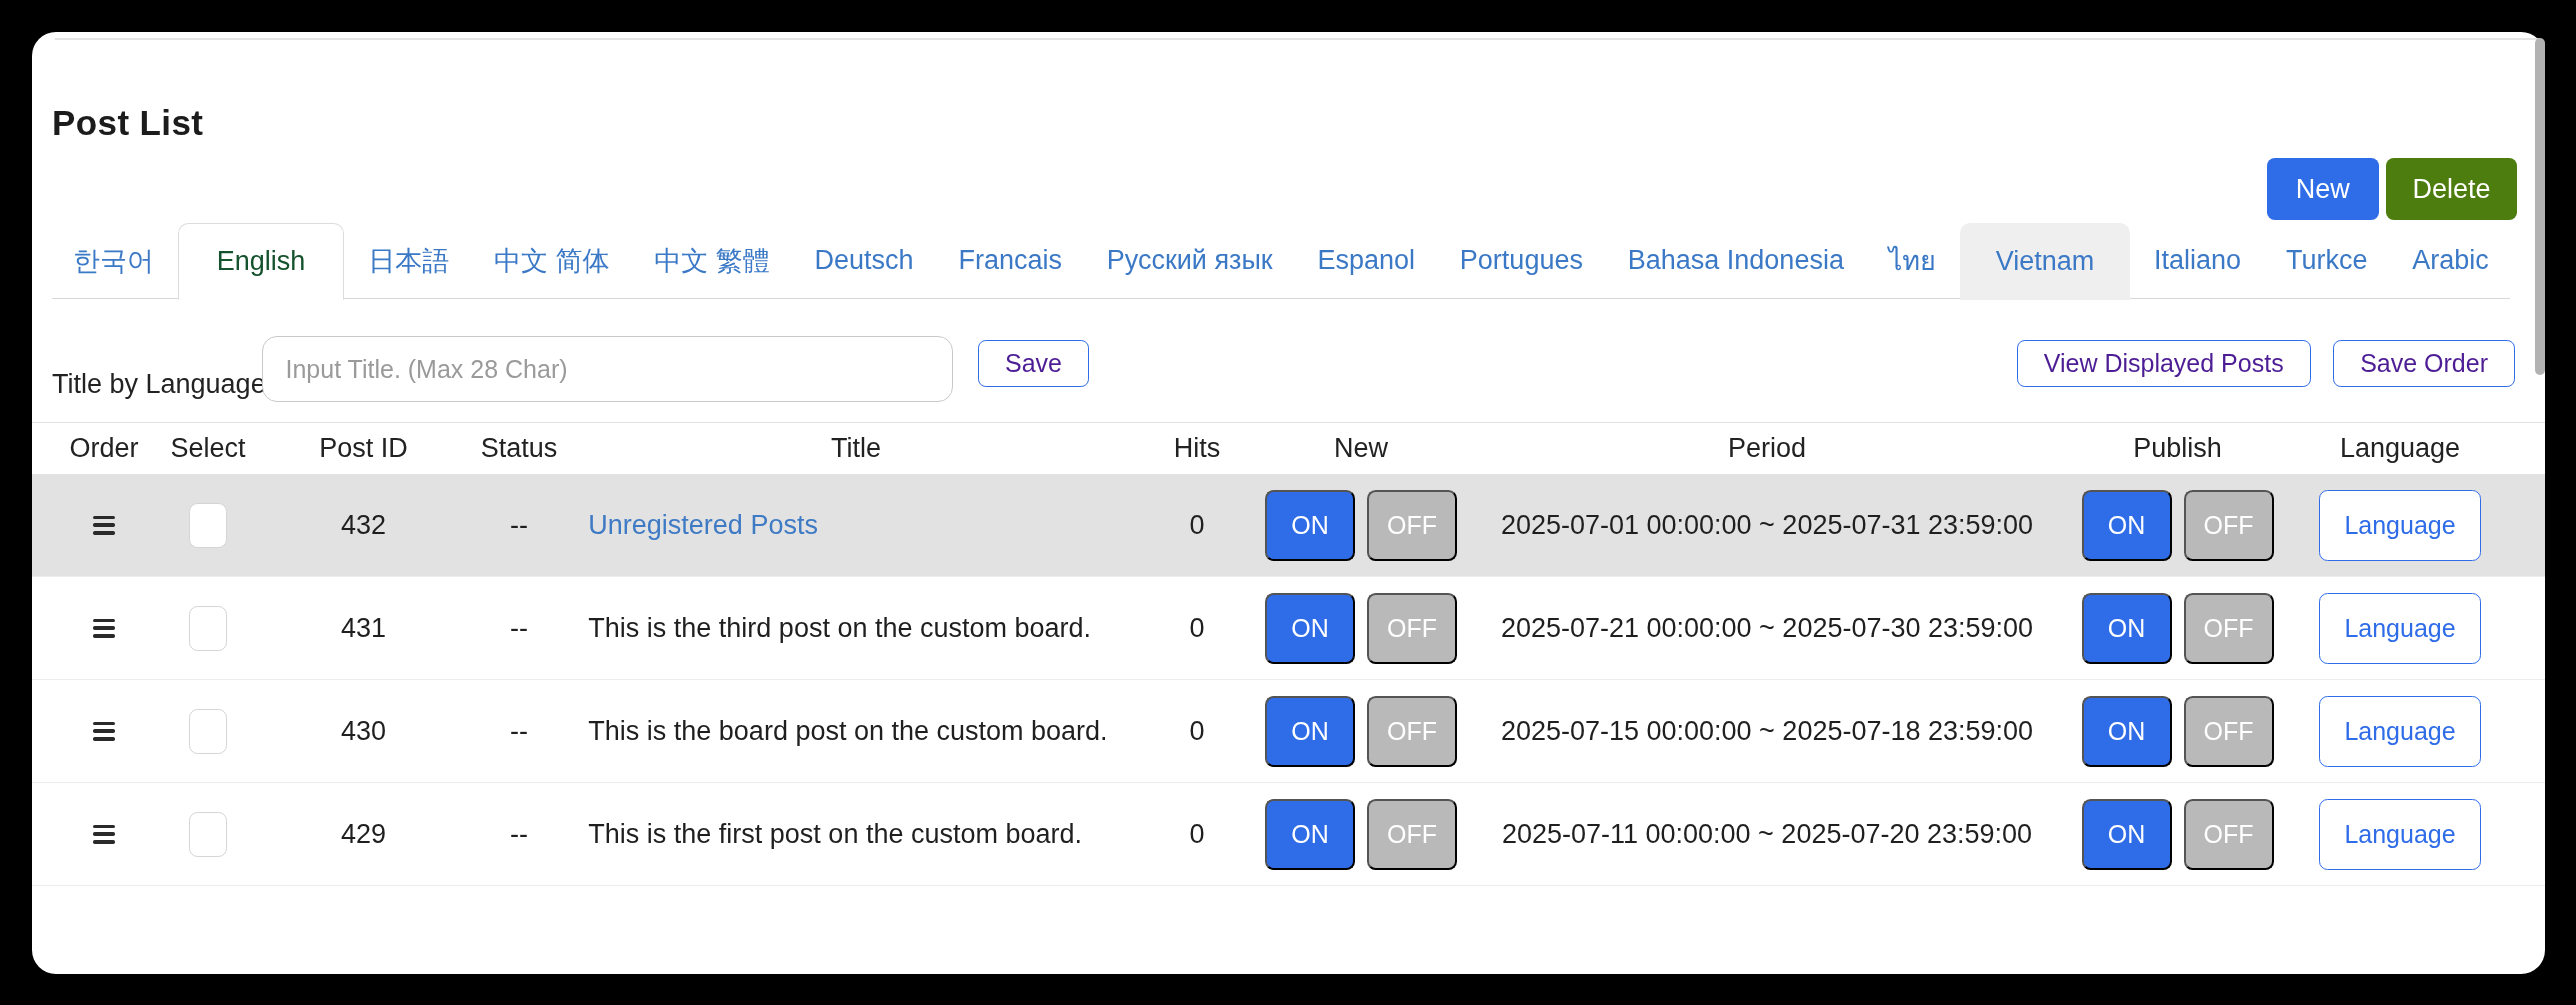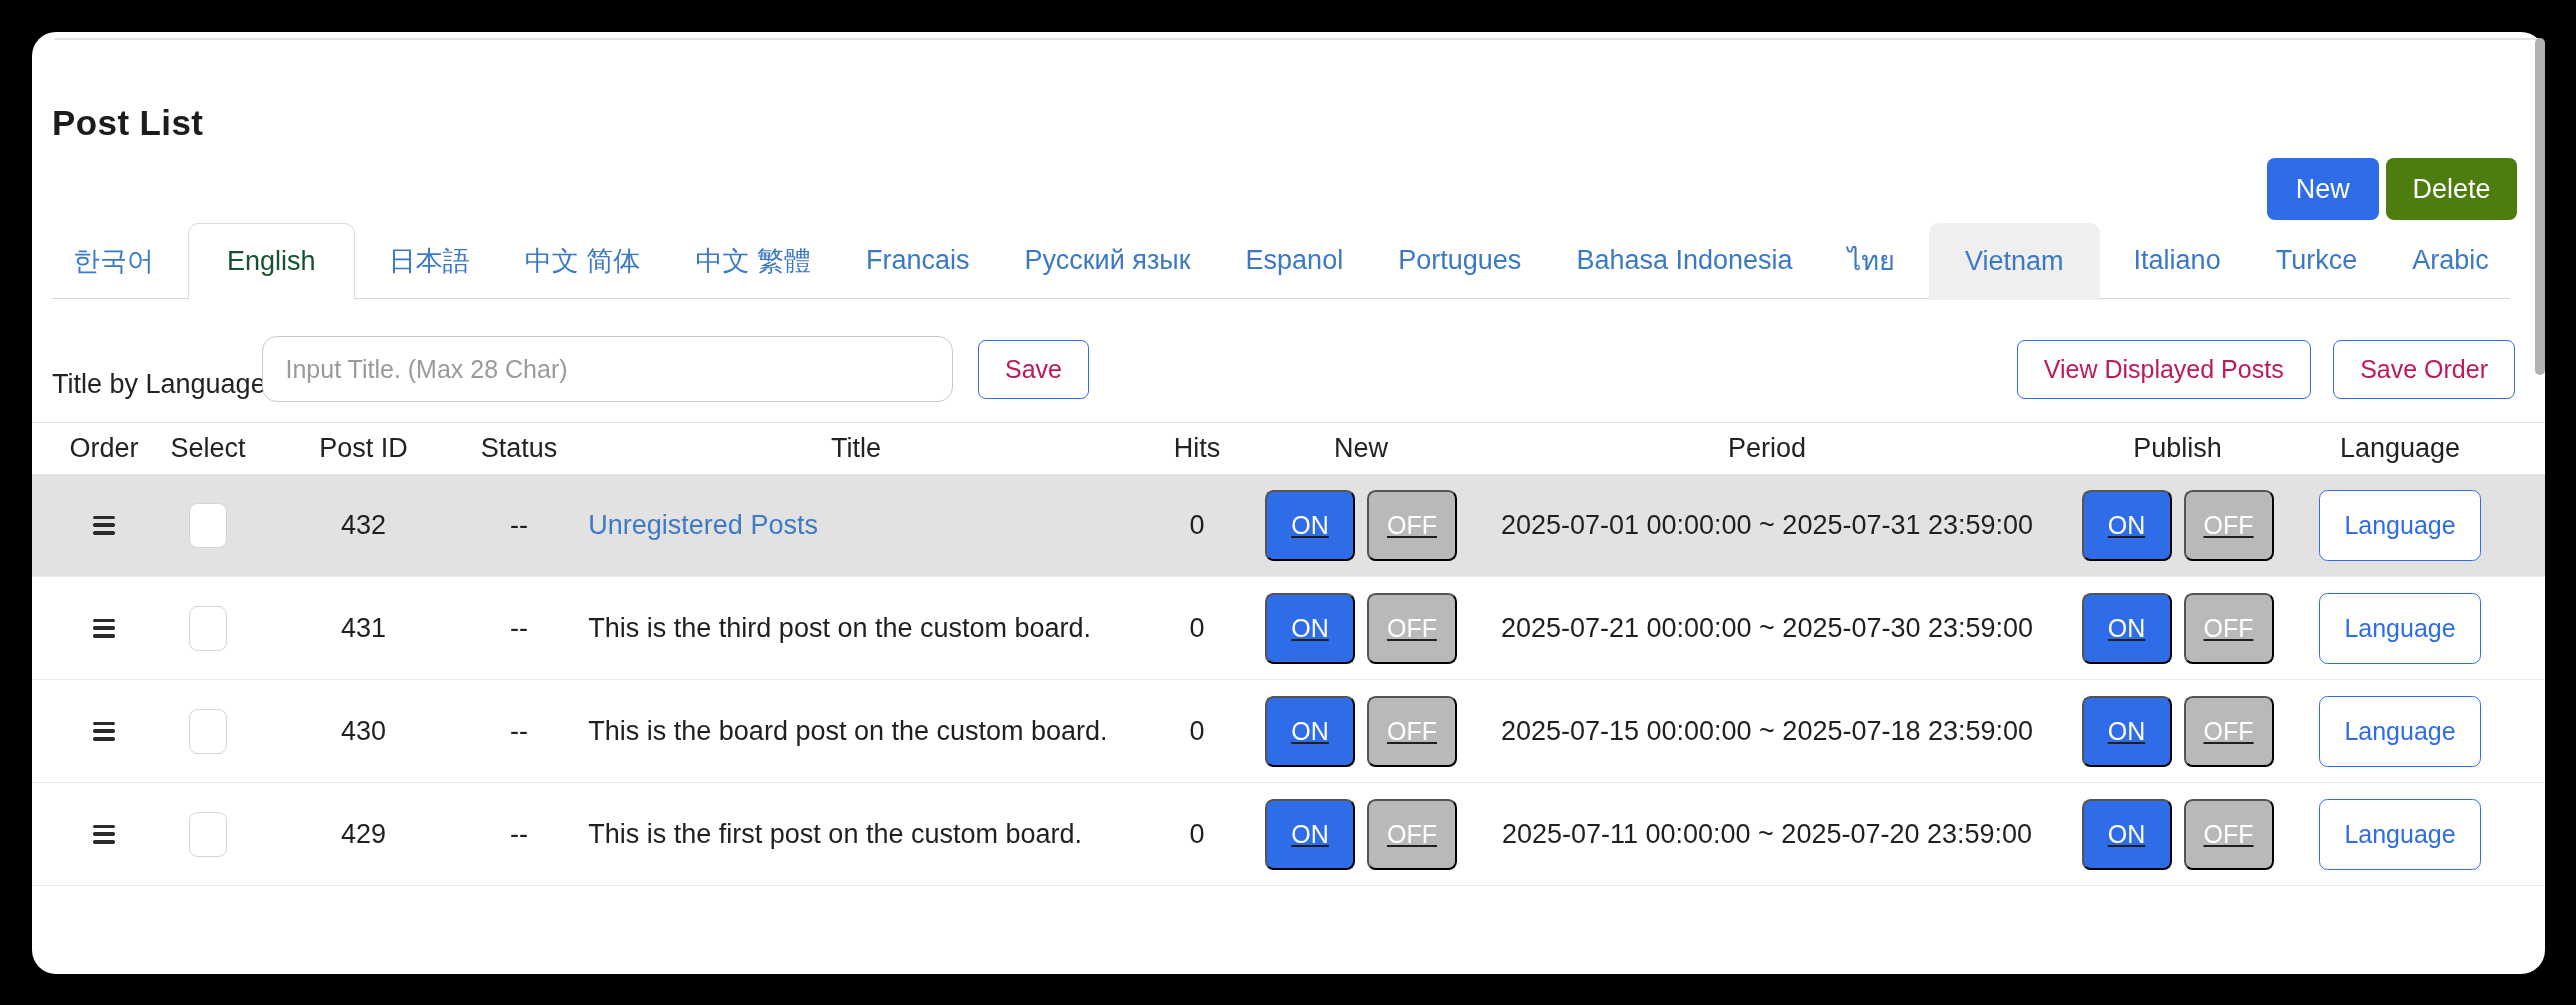--- a/index.html
+++ b/index.html
@@ -115,23 +115,23 @@
     font-size: 25px;
     padding: 0 22.5px;
     color: #333;
     outline: none;
     font-family: "Liberation Sans", sans-serif;
   }
   .title-input::placeholder { color: #9a9a9a; }
   .btn-outline {
     background: #fff;
     border: 1.7px solid #2e6ce8;
-    color: #be185d;
+    color: #4c1d95;
     border-radius: 7.8px;
-    height: 59px;
+    height: 47px;
     font-size: 25px;
     padding: 0 26px;
   }
   .save-title-btn {
     position: absolute;
     left: 946px; top: 308px;
   }
   .right-toolbar {
     position: absolute;
     right: 30px; top: 308px;
@@ -181,21 +181,20 @@
     margin: 0 auto;
     background: #fff;
     border: 1.7px solid #d4d4d4;
     border-radius: 8.6px;
     cursor: pointer;
   }
   .switch-pair {
     display: flex;
     justify-content: center;
     gap: 12px;
-    text-decoration: underline;
   }
   .sw {
     width: 90px; height: 71px;
     border-radius: 8.6px;
     color: #fff;
     font-size: 25px;
     display: flex;
     align-items: center;
     justify-content: center;
     cursor: pointer;
@@ -235,20 +234,21 @@
     <button class="btn btn-primary">New</button>
     <button class="btn btn-gray">Delete</button>
   </div>
 
   <div class="tabs" id="tabs">
       <div class="tab ">한국어</div>
       <div class="tab active">English</div>
       <div class="tab ">日本語</div>
       <div class="tab ">中文 简体</div>
       <div class="tab ">中文 繁體</div>
+      <div class="tab ">Deutsch</div>
       <div class="tab ">Francais</div>
       <div class="tab ">Русский язык</div>
       <div class="tab ">Espanol</div>
       <div class="tab ">Portugues</div>
       <div class="tab ">Bahasa Indonesia</div>
       <div class="tab ">ไทย</div>
       <div class="tab hover">Vietnam</div>
       <div class="tab ">Italiano</div>
       <div class="tab ">Turkce</div>
       <div class="tab ">Arabic</div>

